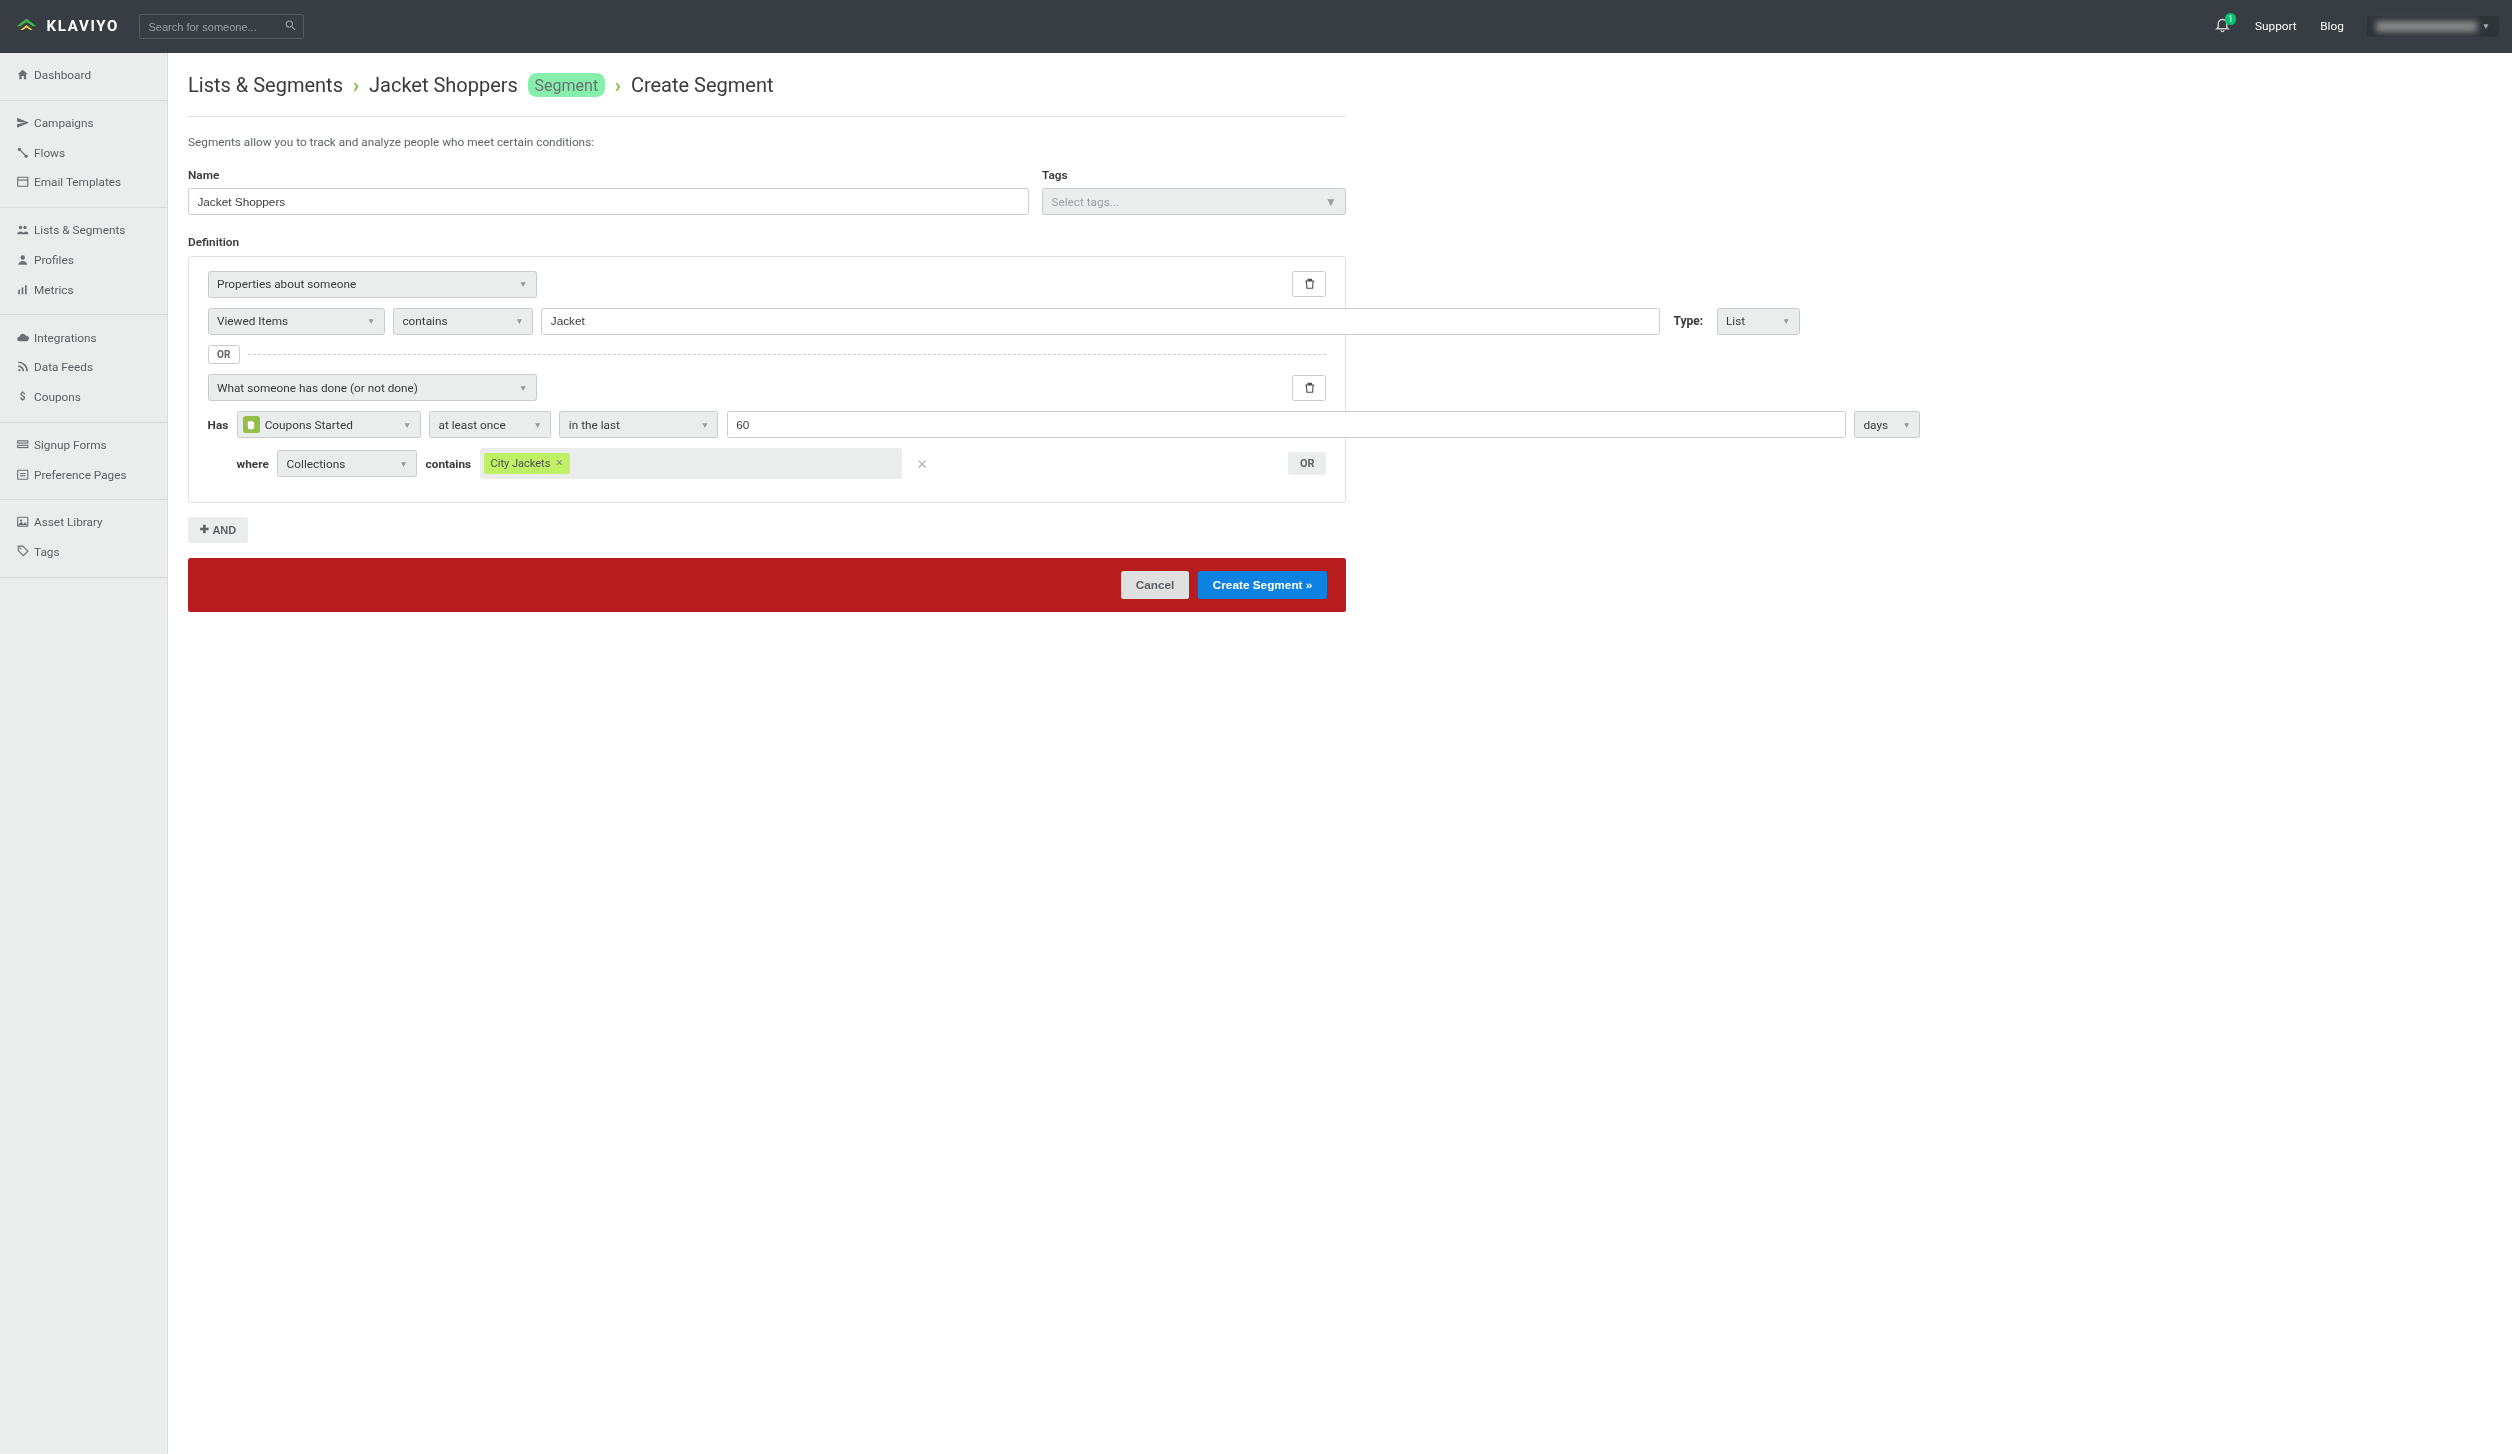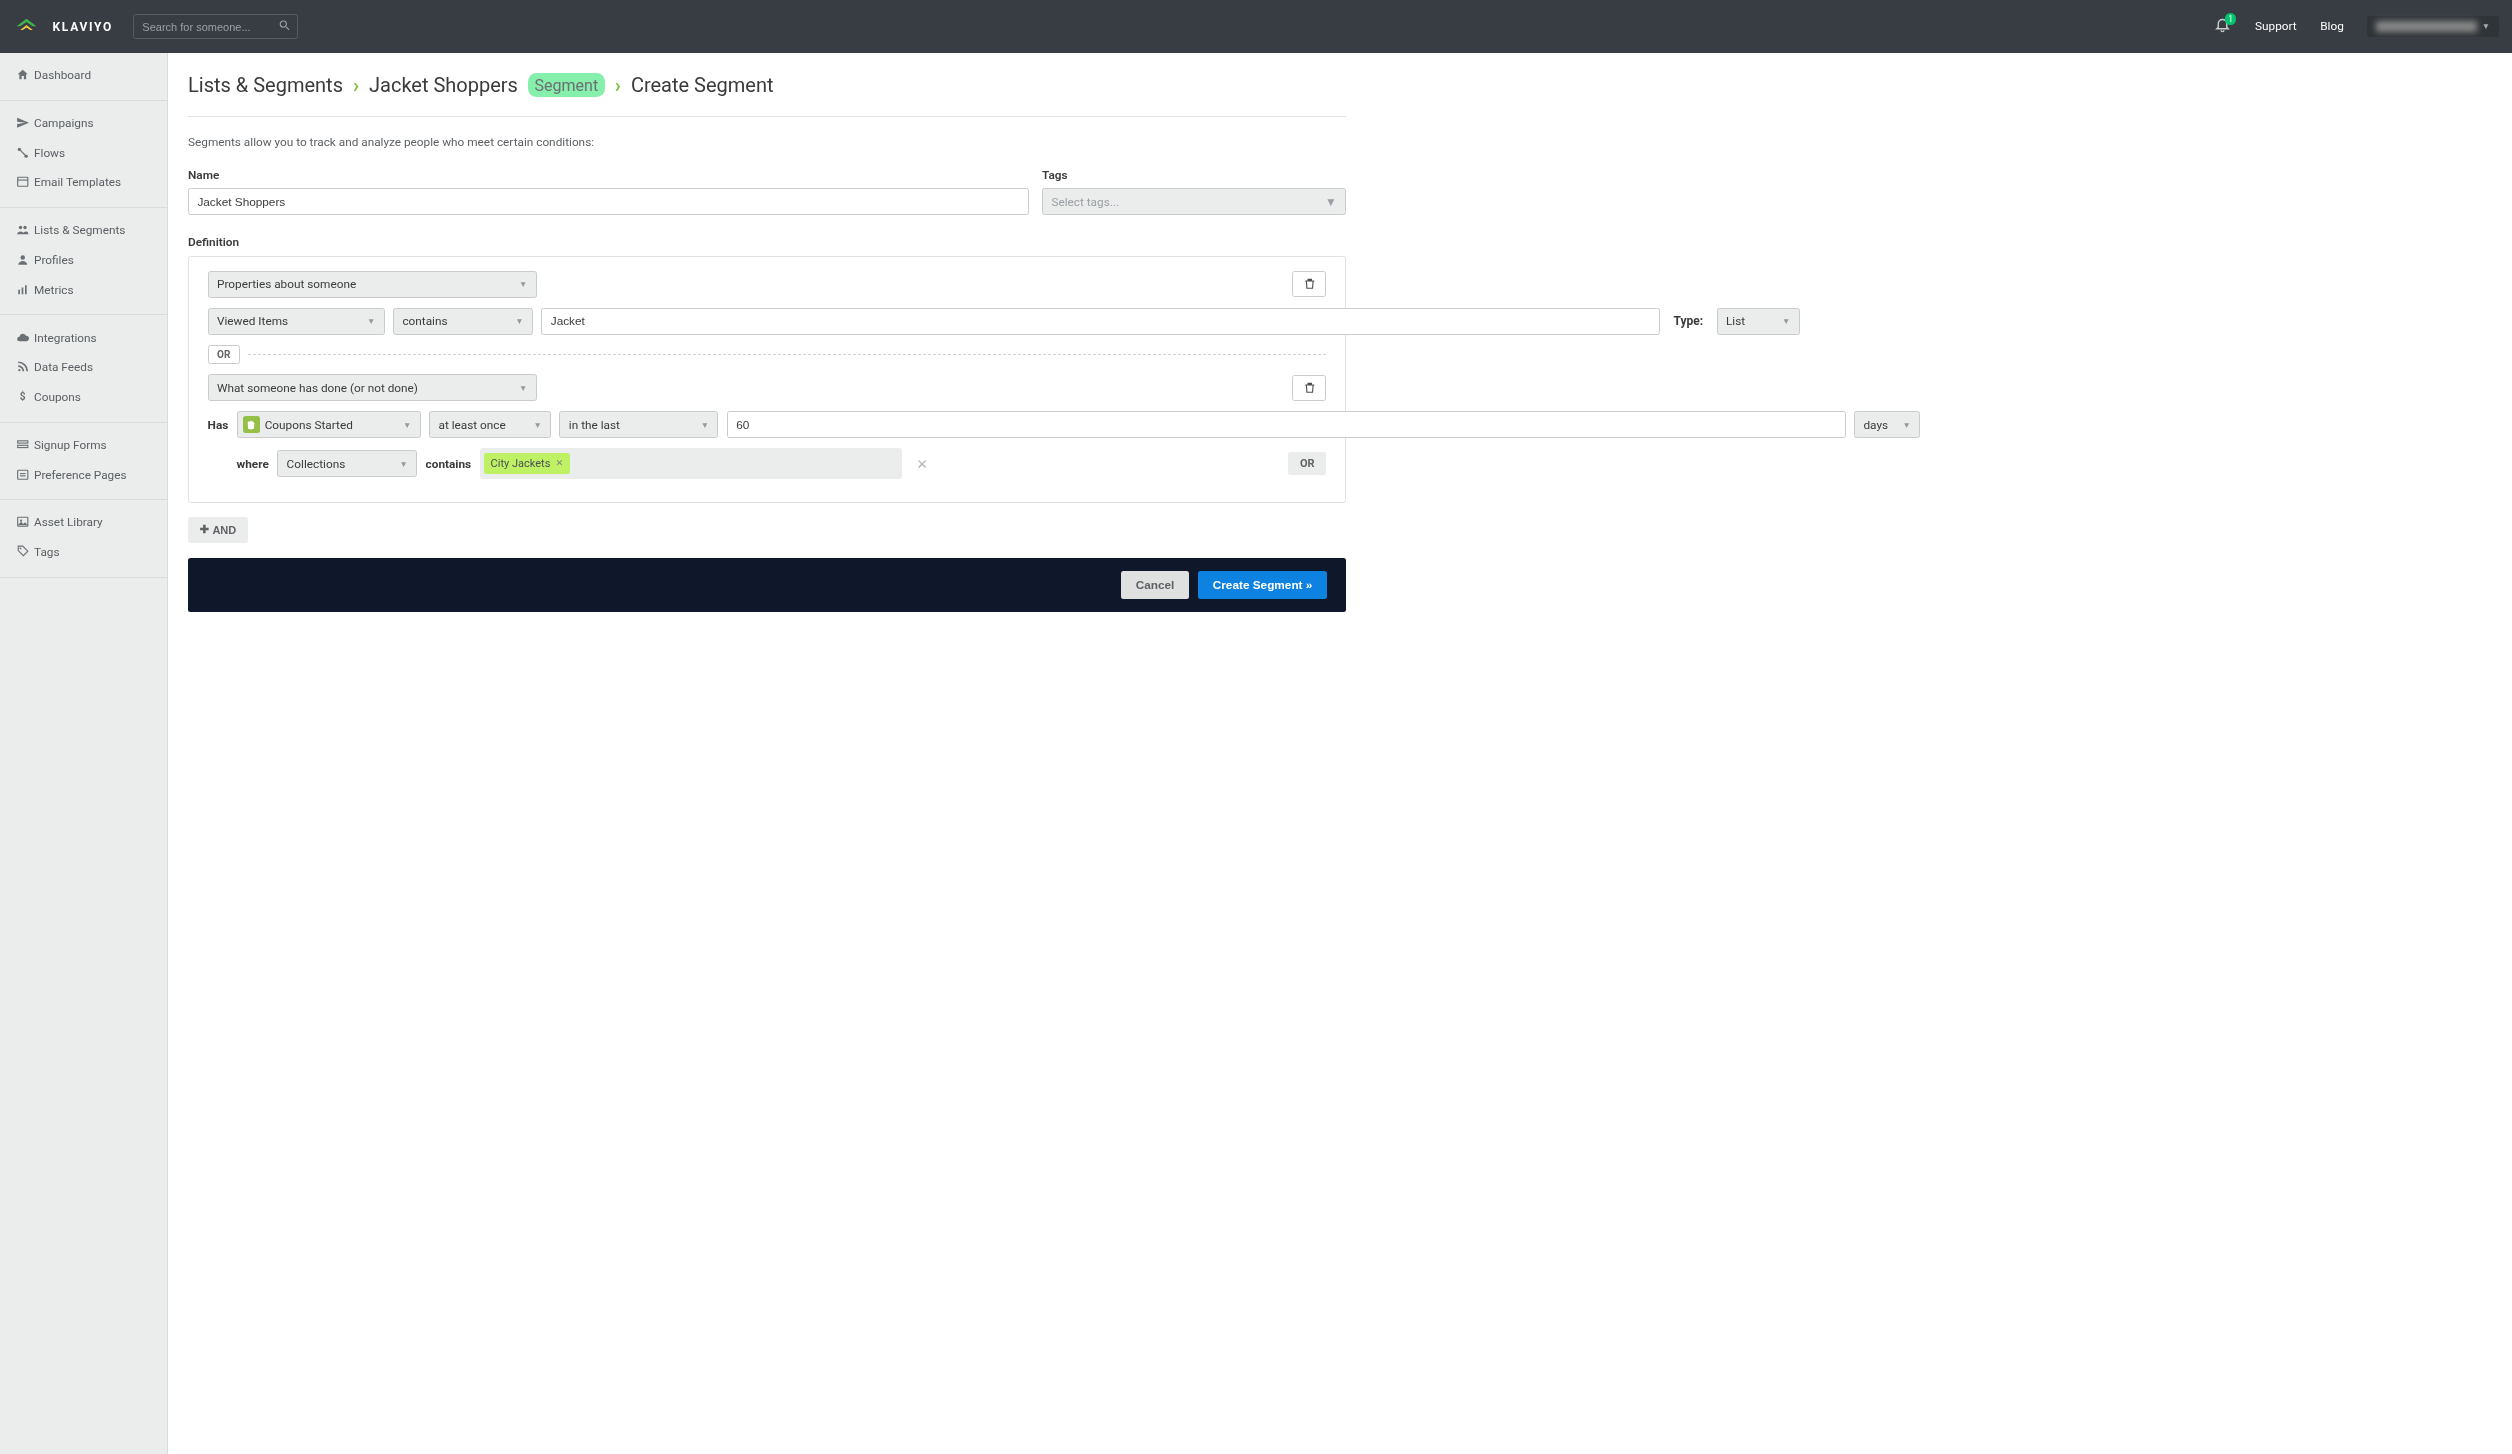--- a/index.html
+++ b/index.html
@@ -1,18 +1,18 @@
 <!DOCTYPE html>
 <html style="font-size:13.5px"><head>
 <meta charset="utf-8">
 <style>
 * { box-sizing: border-box; margin: 0; padding: 0; }
 body { font-family: -apple-system, BlinkMacSystemFont, "Segoe UI", Roboto, Helvetica, Arial, sans-serif; font-size: 11.8px; color: #3a3b3c; background: #fff; }
 .topbar { background: #383d43; height: 53px; display: flex; align-items: center; padding: 0 13.5px; color: #fff; }
-.logo { display: flex; align-items: center; gap: 14px; font-weight: 700; letter-spacing: 1.7px; font-size: 12px; }
+.logo { display: flex; align-items: flex-start; gap: 8px; font-weight: 700; letter-spacing: 1.7px; font-size: 15px; }
 .logo svg { width: 25px; height: 18.6px; }
 .searchbox { margin-left: 20px; position: relative; }
 .searchbox input { width: 165px; height: 25px; background: transparent; border: 0.8px solid #565b61; border-radius: 2.5px; padding: 0 25px 0 8.4px; color: #ccc; font-size: 11px; }
 .searchbox input::placeholder { color: #9aa0a6; }
 .searchbox .sicon { position: absolute; right: 6.7px; top: 50%; transform: translateY(-50%); color: #9aa0a6; }
 .topnav-right { margin-left: auto; display: flex; align-items: center; gap: 23.6px; font-size: 11.8px; }
 .topnav-right a { color: #fff; text-decoration: none; }
 .bell { position: relative; cursor: pointer; }
 .bell .badge { position: absolute; top: -3.4px; right: -5px; background: #02c46e; color: #fff; border-radius: 50%; width: 11.8px; height: 11.8px; font-size: 8.4px; display: flex; align-items: center; justify-content: center; }
 .acct { display: flex; align-items: center; gap: 5px; background: #2f3439; padding: 5px 8.4px; border-radius: 2.5px; color: #ccc; }
@@ -63,21 +63,21 @@
 .has-lbl, .where-lbl, .contains-lbl { font-weight: 700; font-size: 11.8px; }
 .integ-ico { width: 17px; height: 17px; background: #96bf48; border-radius: 2.5px; display: inline-flex; align-items: center; justify-content: center; color: #fff; font-size: 10px; margin-right: 5px; }
 .select.with-icon { padding-left: 5px; }
 .select.with-icon .sel-inner { display: flex; align-items: center; }
 .chip-token { background: #bef264; padding: 4.2px 6.7px; border-radius: 2.5px; display: inline-flex; gap: 5px; font-size: 11px; color: #4b4f52; }
 .chip-token .x { color: #7c8083; cursor: pointer; font-size: 9.3px; }
 .tokenbox { background: #ebedec; border: 0.8px solid #ebedec; min-height: 30px; padding: 3.4px; display: flex; align-items: center; gap: 5px; border-radius: 2.5px; width: 422px; }
 .row-remove { color: #b1b4b7; cursor: pointer; padding: 0 6.7px; font-size: 13.5px; }
 .or-right { background: #ebedec; padding: 5px 11.8px; border-radius: 2.5px; font-size: 11px; font-weight: 700; color: #5f6366; cursor: pointer; }
 .and-btn { margin-top: 13.5px; background: #ebedec; border: none; padding: 6.7px 11.8px; font-size: 11px; font-weight: 700; color: #5f6366; border-radius: 2.5px; cursor: pointer; display: inline-flex; align-items: center; gap: 3.4px; }
-.footer { margin-top: 15px; background: #0f172a; padding: 13.5px 18.6px; display: flex; justify-content: flex-end; gap: 8.4px; border-radius: 2.5px; }
+.footer { margin-top: 15px; background: #b91c1c; padding: 13.5px 18.6px; display: flex; justify-content: flex-end; gap: 8.4px; border-radius: 2.5px; }
 .btn-cancel { background: #dee1df; border: none; padding: 6.7px 15px; font-size: 11.8px; font-weight: 600; color: #5d6165; border-radius: 2.5px; cursor: pointer; }
 .btn-primary { background: #0e82e1; border: none; padding: 6.7px 15px; font-size: 11.8px; font-weight: 600; color: #fff; border-radius: 2.5px; cursor: pointer; }
 .where-indent { margin-left: 29px; }
 svg.i { width: 13.5px; height: 13.5px; fill: currentColor; }
 </style>
 </head>
 <body>
 
 <div class="topbar">
   <div class="logo">

